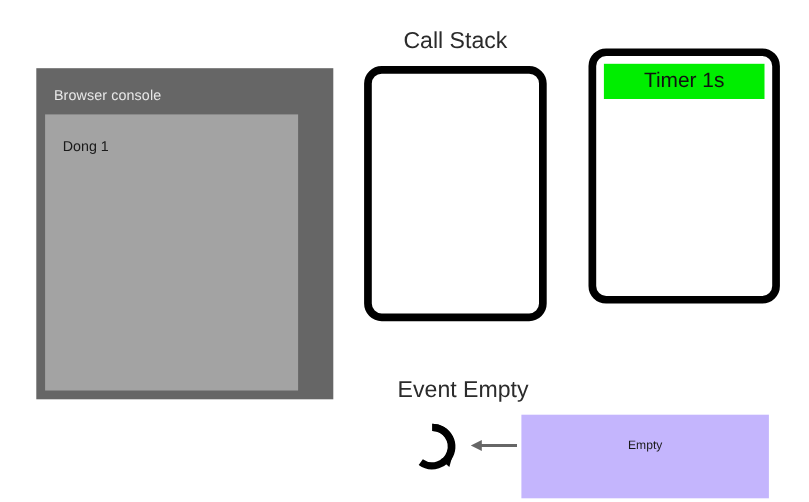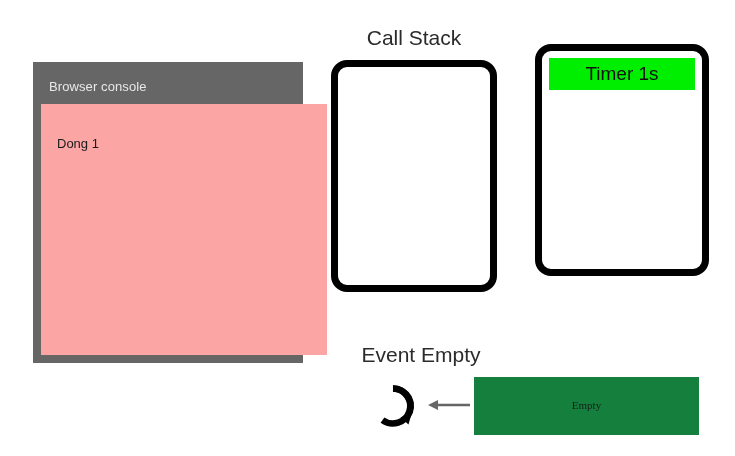--- a/index.html
+++ b/index.html
@@ -39,25 +39,25 @@
     color: #e8e8e8;
     font-size: 13px;
     line-height: 15px;
     letter-spacing: 0.1px;
     padding-left: 16px;
   }
   #console-output {
     position: absolute;
     left: 8px;
     top: 42px;
-    width: 286px;
+    width: 230px;
     height: 251px;
-    background: #fca5a5;
-    box-sizing: border-box;
-    padding: 32px 0 0 16px;
+    background: #a3a3a3;
+    box-sizing: border-box;
+    padding: 21px 0 0 16px;
     overflow: hidden;
   }
   .console-line {
     color: #1a1a1a;
     font-size: 13px;
     line-height: 15px;
     white-space: pre;
   }
 
   
@@ -147,24 +147,23 @@
     width: 42px;
     height: 18px;
   }
 
   
   #callback-queue-box {
     position: absolute;
     left: 474px;
     top: 377px;
     width: 225px;
-    height: 58px;
-    background: #15803d;
-    box-sizing: border-box;
-    font-family: Liberation Serif, serif;
+    height: 76px;
+    background: #c4b5fd;
+    box-sizing: border-box;
   }
   #callback-queue-status {
     position: absolute;
     left: 0;
     top: 22px;
     width: 225px;
     text-align: center;
     font-size: 11px;
     line-height: 13px;
     color: #1a1a1a;

